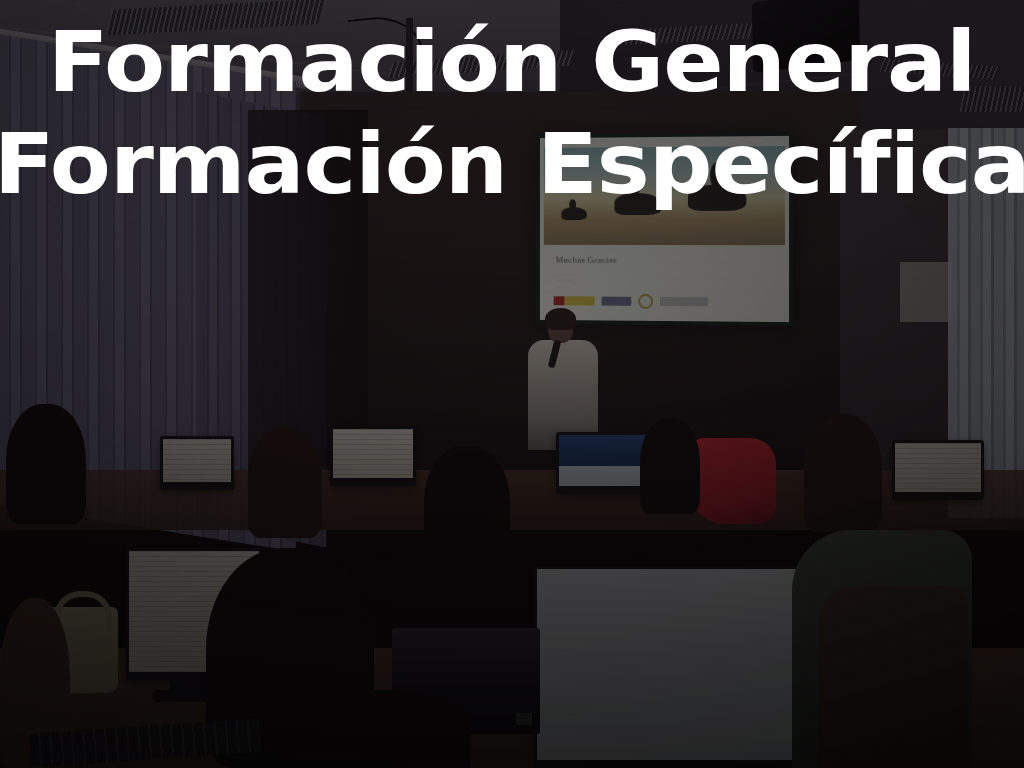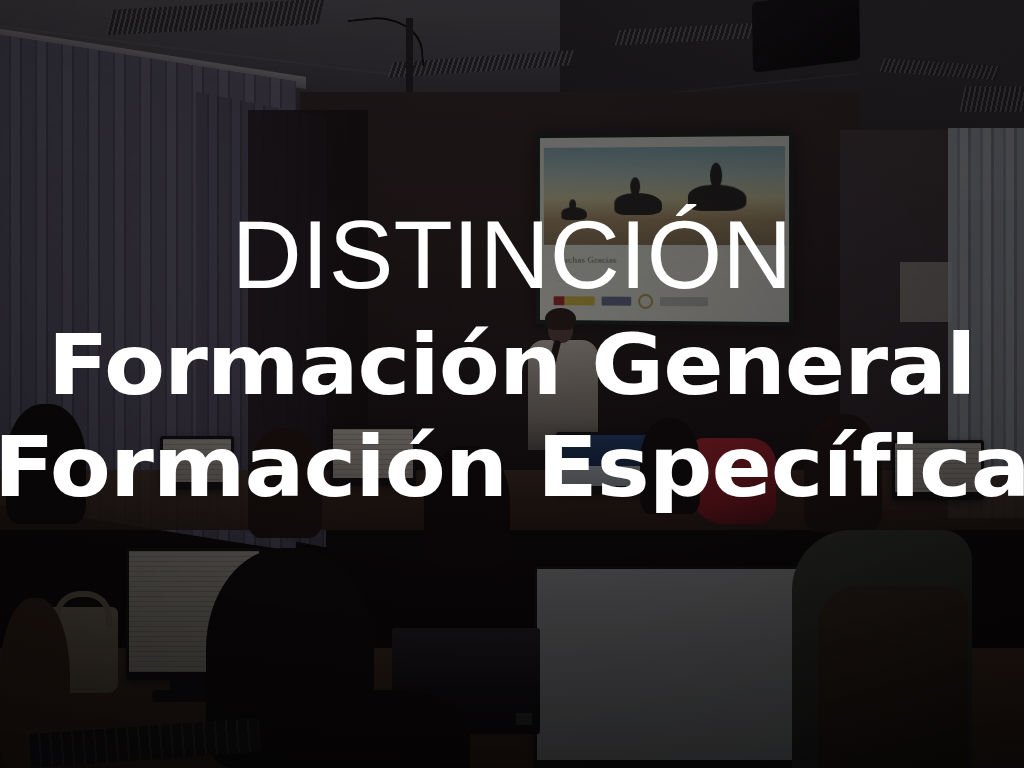--- a/index.html
+++ b/index.html
@@ -503,18 +503,17 @@
 
     <div class="green-sleeve"></div>
     <div class="brown-coat"></div>
 
     <div class="keyboard"></div>
 
     <div class="photo-overlay"></div>
   </div>
 
   <div class="caption">
-    <div class="line line-1">DISTINCIÓN</div>
     <div class="line line-2">Formación General</div>
     <div class="line line-3">Formación Específica</div>
   </div>
 
 </div>
 
 </body></html>

